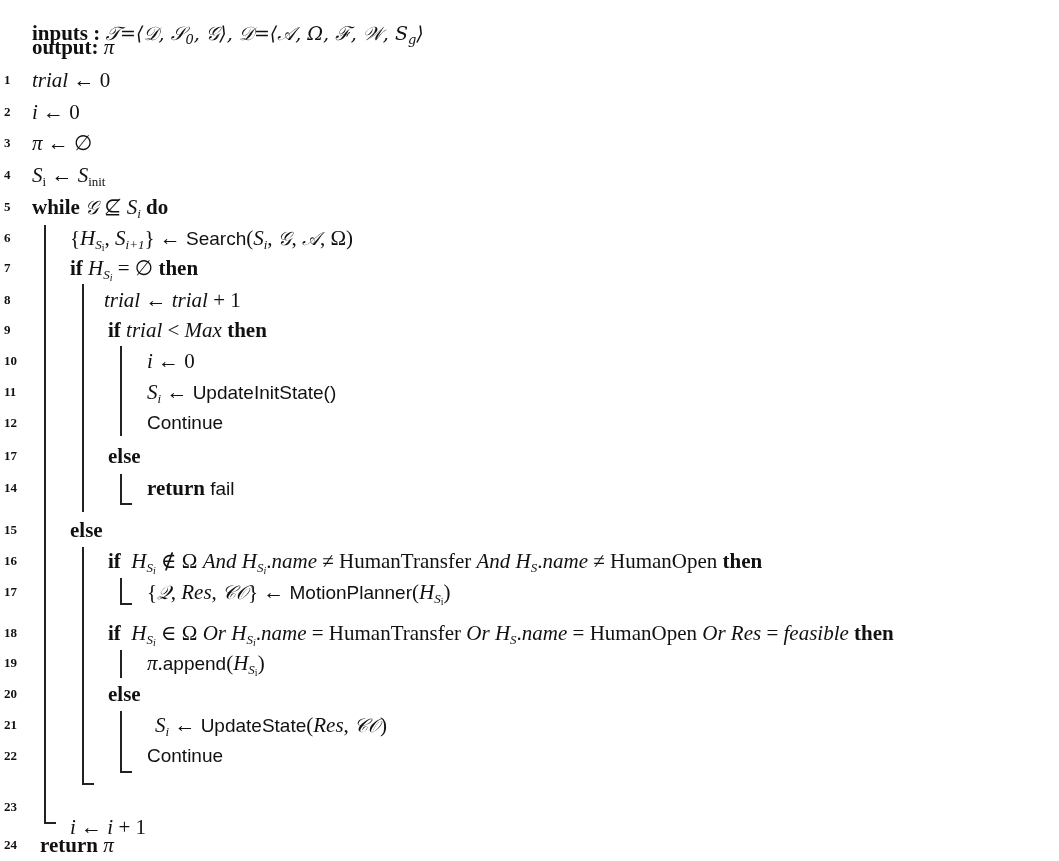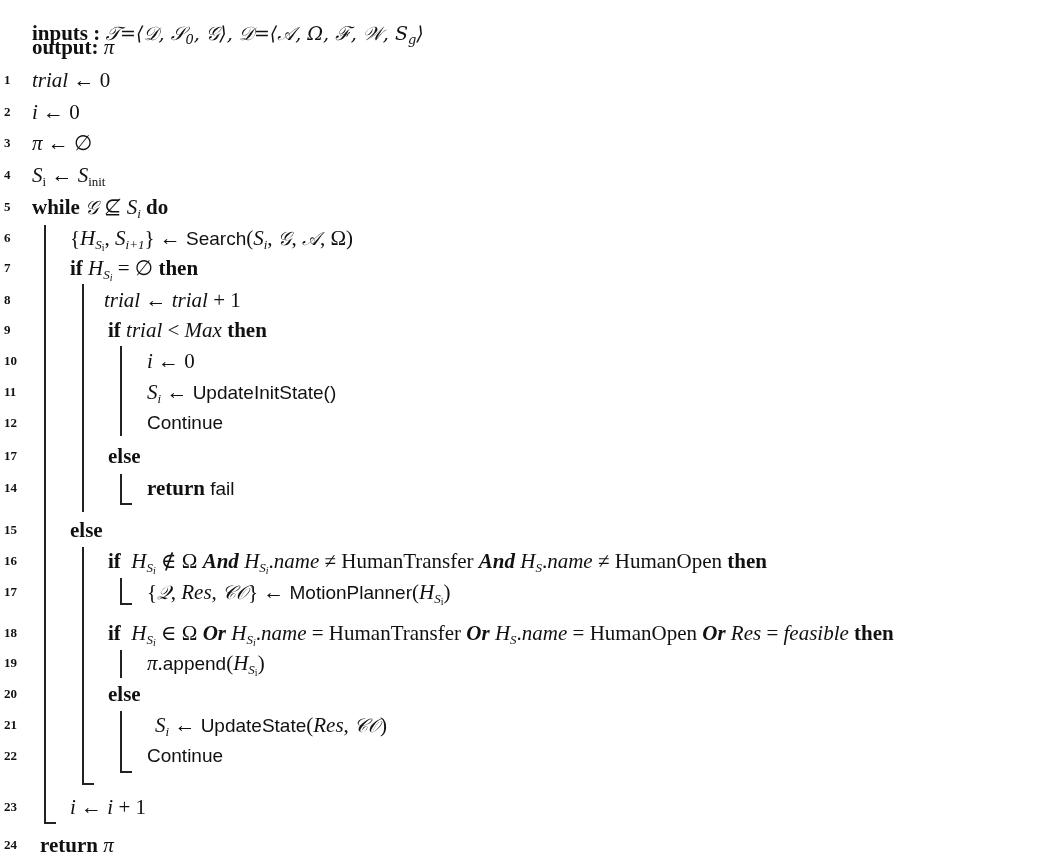--- a/index.html
+++ b/index.html
@@ -14,21 +14,21 @@
       font-family: "Liberation Serif", "DejaVu Serif", serif;
       font-size: 21px; line-height: 30px;
     }
     .ln {
       position: absolute; left: 4px; width: 22px; text-align: left;
       font-family: "Liberation Serif", serif; font-weight: bold; font-size: 13px;
     }
     .code { position: absolute; }
     .kw { font-weight: bold; font-family: "Liberation Serif", serif; }
     .it { font-style: italic; }
-    .bi { font-style: italic; font-weight: bold; }
+    .bi { font-style: italic; font-weight: normal; }
     .sf { font-family: "Liberation Sans", "DejaVu Sans", sans-serif; font-size: 19px; }
     .cal { font-family: "DejaVu Serif", serif; font-style: italic; font-size: 19px; }
     sub { font-size: 13px; vertical-align: -4px; line-height: 0; }
     sub sub { font-size: 10px; vertical-align: -2px; }
     .vbar { position: absolute; width: 1.5px; background: #222; }
     .hbar { position: absolute; height: 1.5px; background: #222; }
   </style>
 </head>
 <body>
 
@@ -152,21 +152,21 @@
     <span class="code" style="left:155px;"><span class="it">S<sub>i</sub></span> ← <span class="sf">UpdateState</span>(<span class="it">Res</span>, <span class="cal">𝒞𝒪</span>)</span>
   </div>
 
   <div class="line" style="top:741px;">
     <span class="ln">22</span>
     <span class="code sf" style="left:147px;">Continue</span>
   </div>
 
   <div class="line" style="top:792px;">
     <span class="ln">23</span>
-    <span class="code" style="left:70px;"><span class="it">i</span> ← <span class="it">i</span> + 1</span>
+    <span class="code" style="left:70px;margin-top:20px;"><span class="it">i</span> ← <span class="it">i</span> + 1</span>
   </div>
 
   <div class="line" style="top:830px;">
     <span class="ln">24</span>
     <span class="code" style="left:40px;"><span class="kw">return</span> <span class="it">π</span></span>
   </div>
 
   <div class="vbar" style="left:44px; top:225px; height:598px;"></div>
   <div class="hbar" style="left:44px; top:822px; width:12px;"></div>
 

